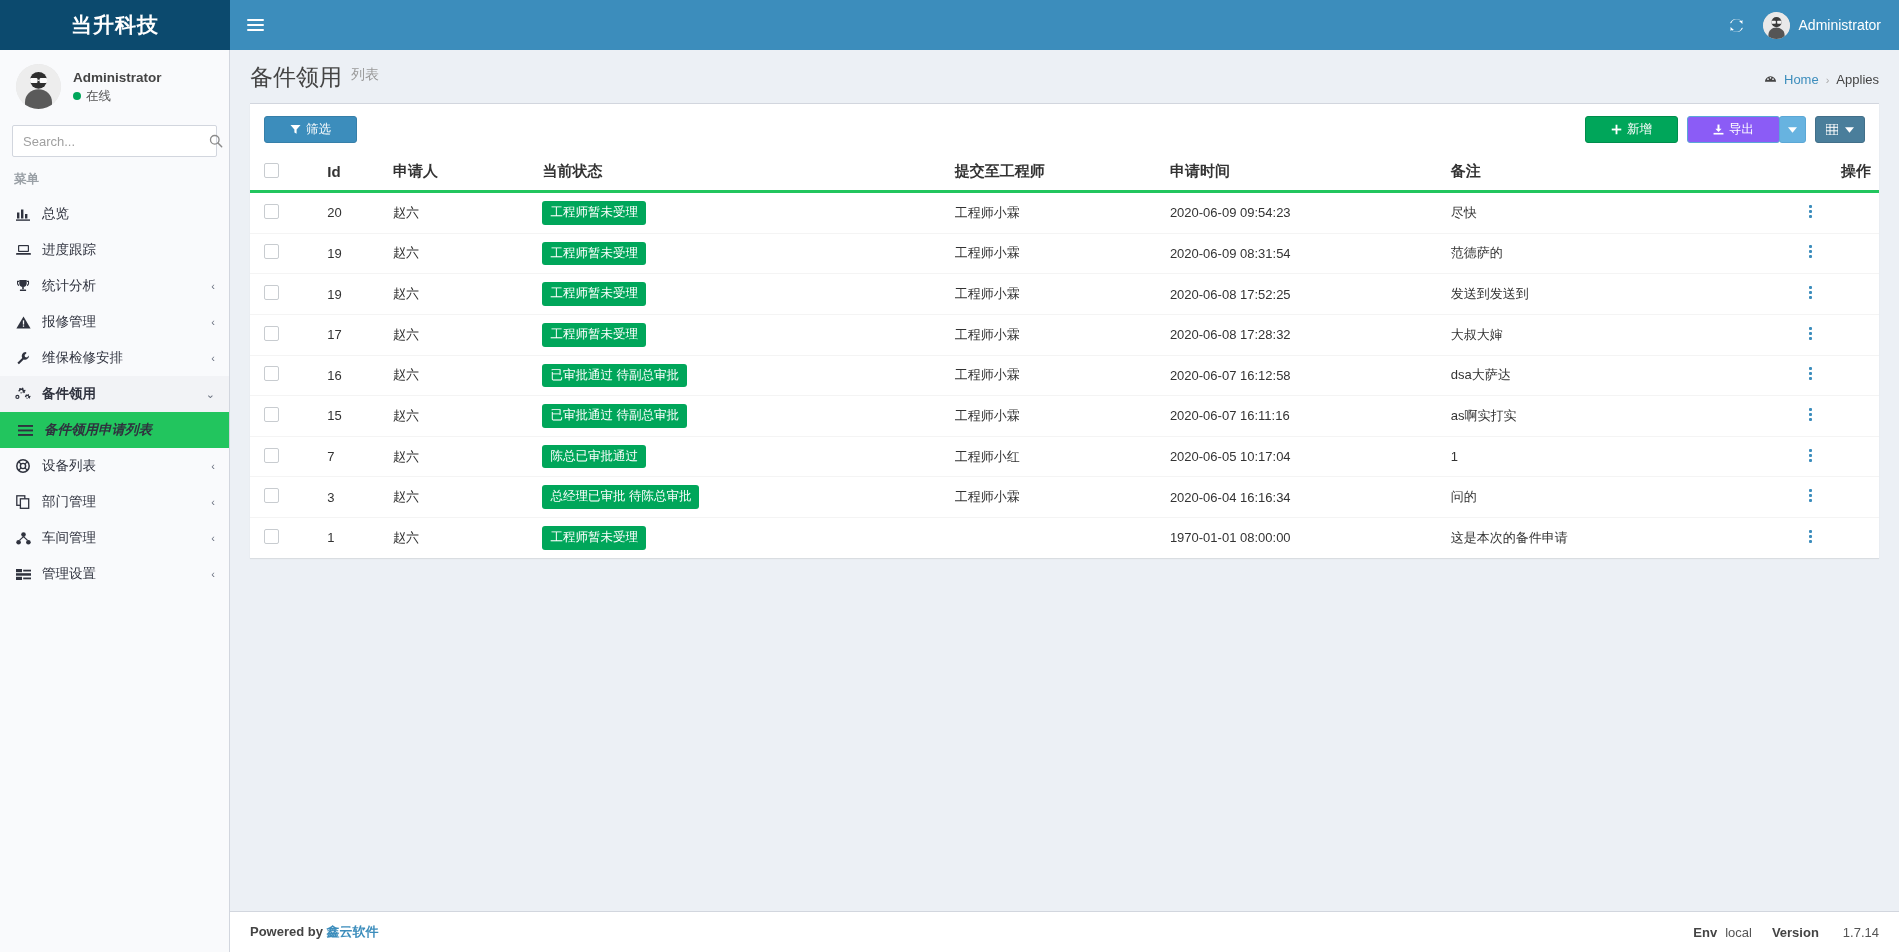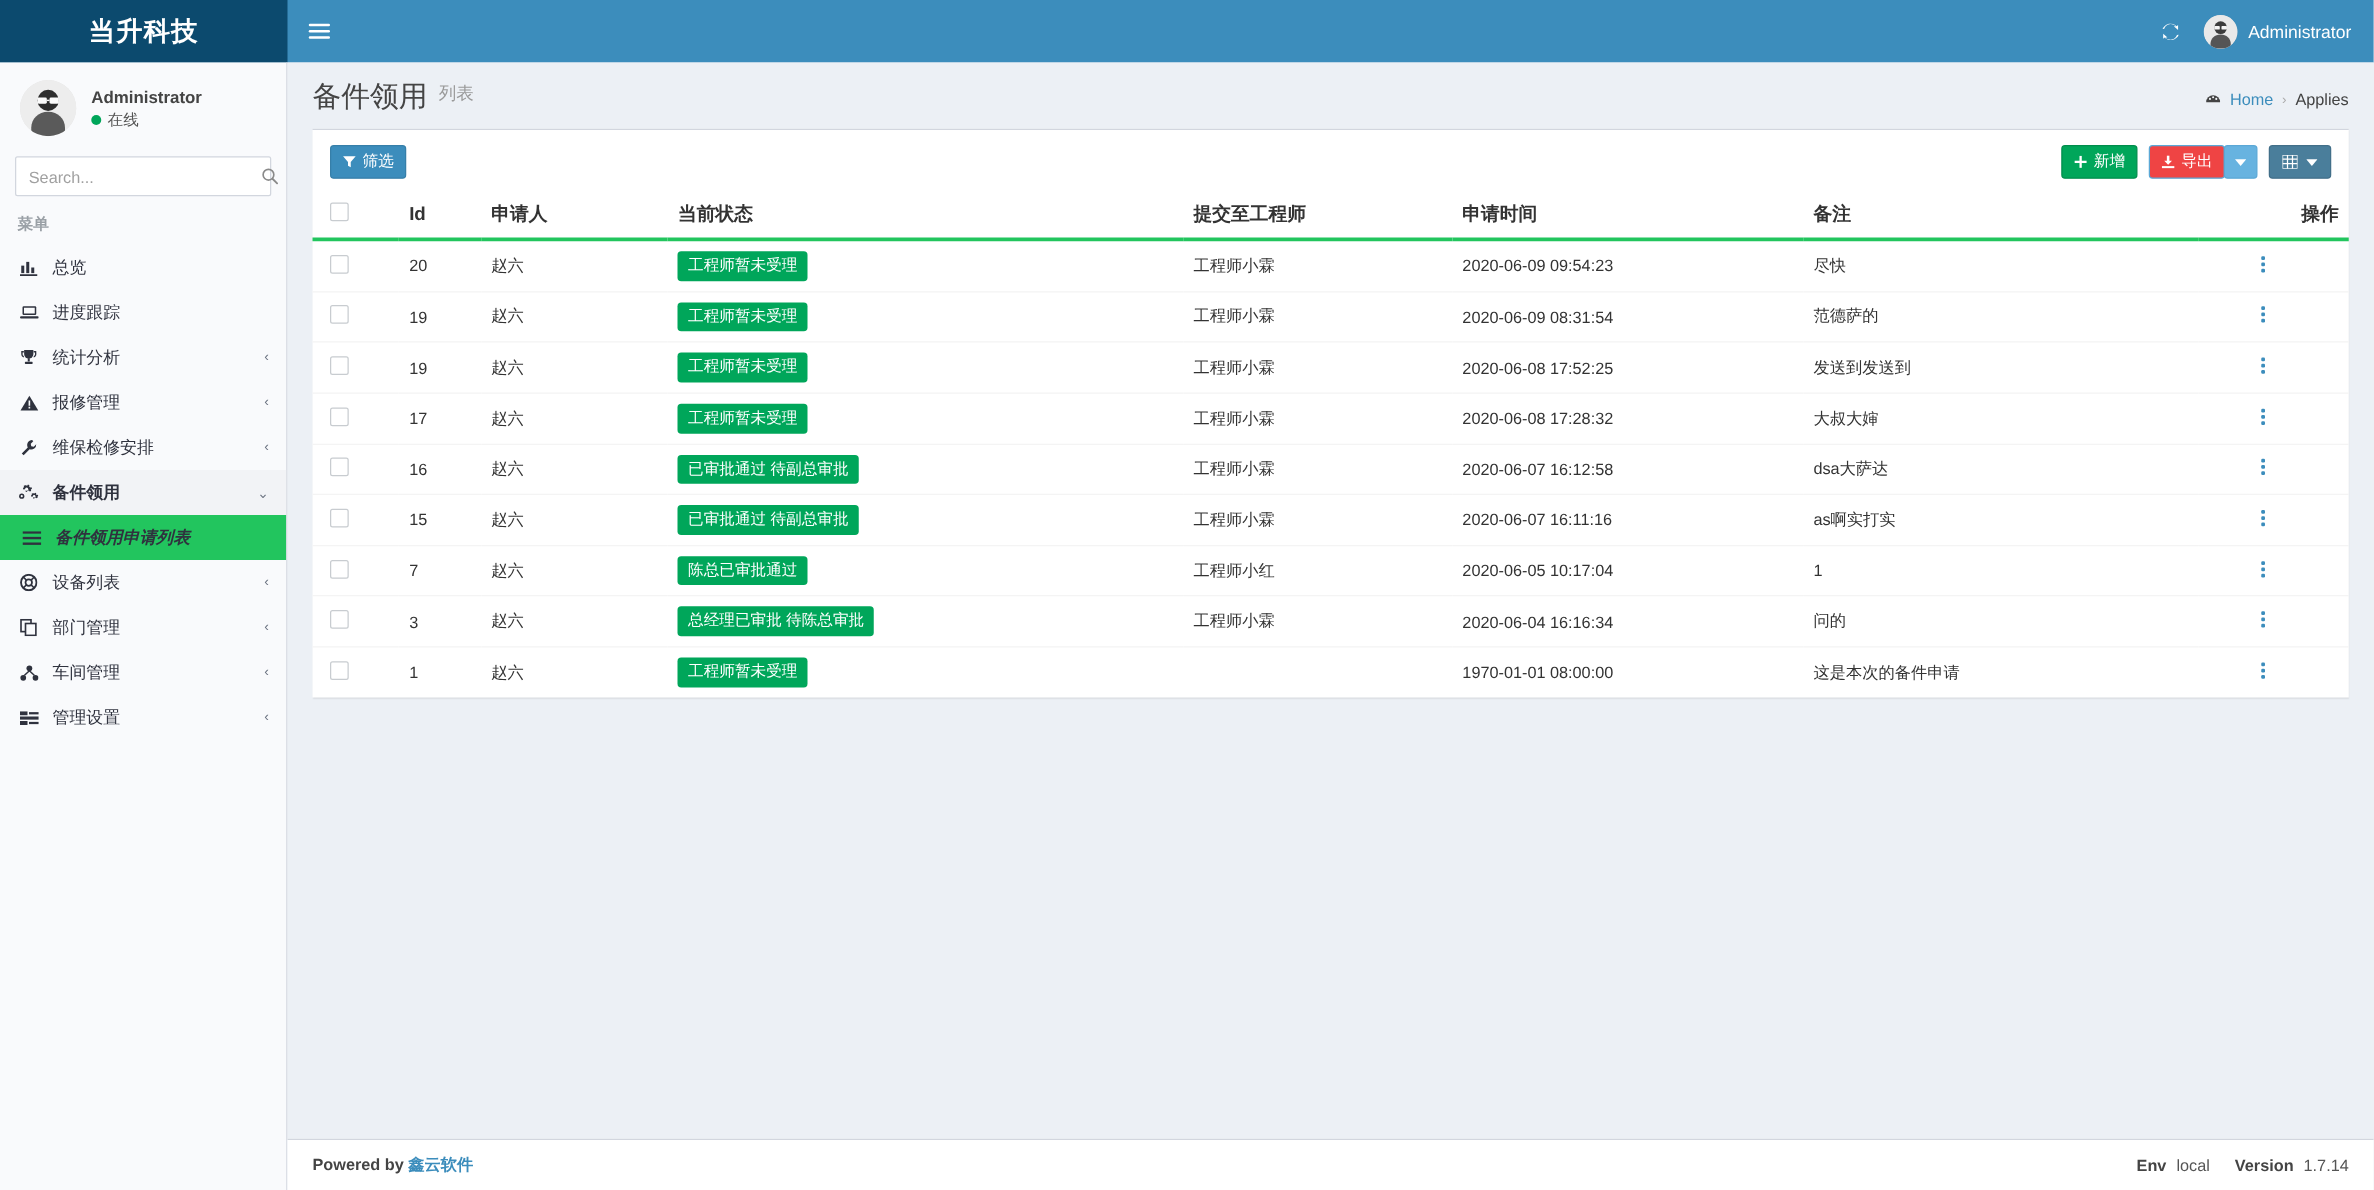--- a/index.html
+++ b/index.html
@@ -114,26 +114,26 @@
 
   .box {
     margin: 6px 20px 0 20px; background: #fff; border-top: 1px solid #d2d6de;
     box-shadow: 0 1px 1px rgba(0,0,0,.08);
   }
   .box-toolbar {
     display: flex; align-items: center; padding: 12px 14px 10px 14px;
   }
   .btn {
     display: inline-flex; align-items: center; gap: 5px; height: 27px;
-    padding: 0 9px; font-size: 12.5px; border: 1px solid transparent;
+    padding: 0 25px; font-size: 12.5px; border: 1px solid transparent;
     border-radius: 3px; cursor: pointer; font-family: inherit; line-height: 1;
   }
   .btn-filter { background: #3c8dbc; border-color: #367fa9; color: #fff; }
   .btn-success { background: #00a65a; border-color: #008d4c; color: #fff; }
-  .btn-export { background: #ef4444; border-color: #5ba8d6; color: #fff; }
+  .btn-export { background: #8b5cf6; border-color: #5ba8d6; color: #fff; }
   .btn-caret { background: #67b3e0; border-color: #5ba8d6; color: #fff; padding: 0 8px; margin-left: -1px; }
   .btn-cols { background: #4a7e9b; border-color: #426f89; color: #fff; padding: 0 10px; gap: 7px; }
   .toolbar-right { margin-left: auto; display: flex; align-items: center; }
 
   table.grid { width: 100%; border-collapse: collapse; table-layout: fixed; }
   table.grid th {
     text-align: left; font-size: 15px; color: #333; font-weight: bold;
     padding: 9px 8px; border-bottom: 3px solid #22c55e; vertical-align: middle;
   }
   table.grid td {
@@ -607,17 +607,17 @@
 
   <div class="footer">
     <span class="pw">
       <span>Powered by</span>
       <a href="#">鑫云软件</a>
     </span>
     <span class="footer-right">
       <b>Env</b>
       <span>local</span>
       <b>Version</b>
-      <span style="margin-right:0;">1.7.14</span>
+      <span style="margin-right:0;margin-left:16px;">1.7.14</span>
     </span>
   </div>
 
 </div>
 
 </body></html>

